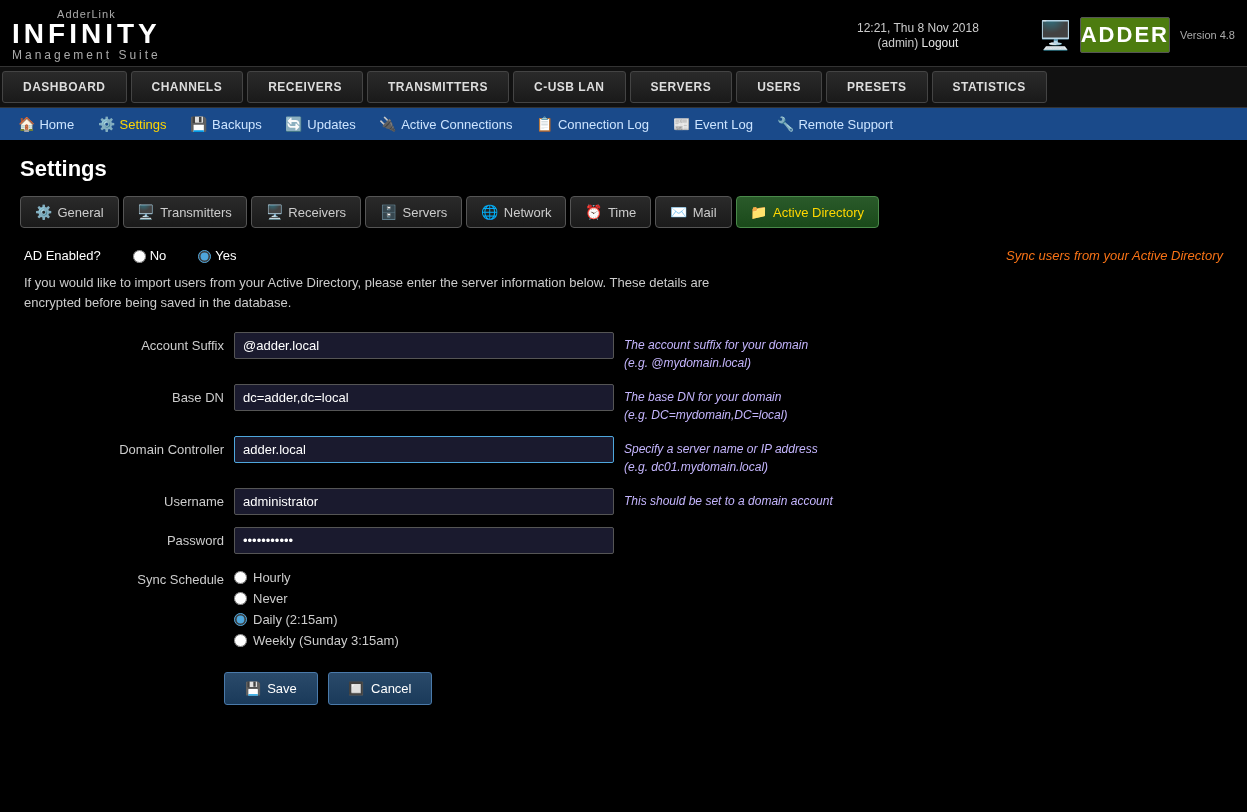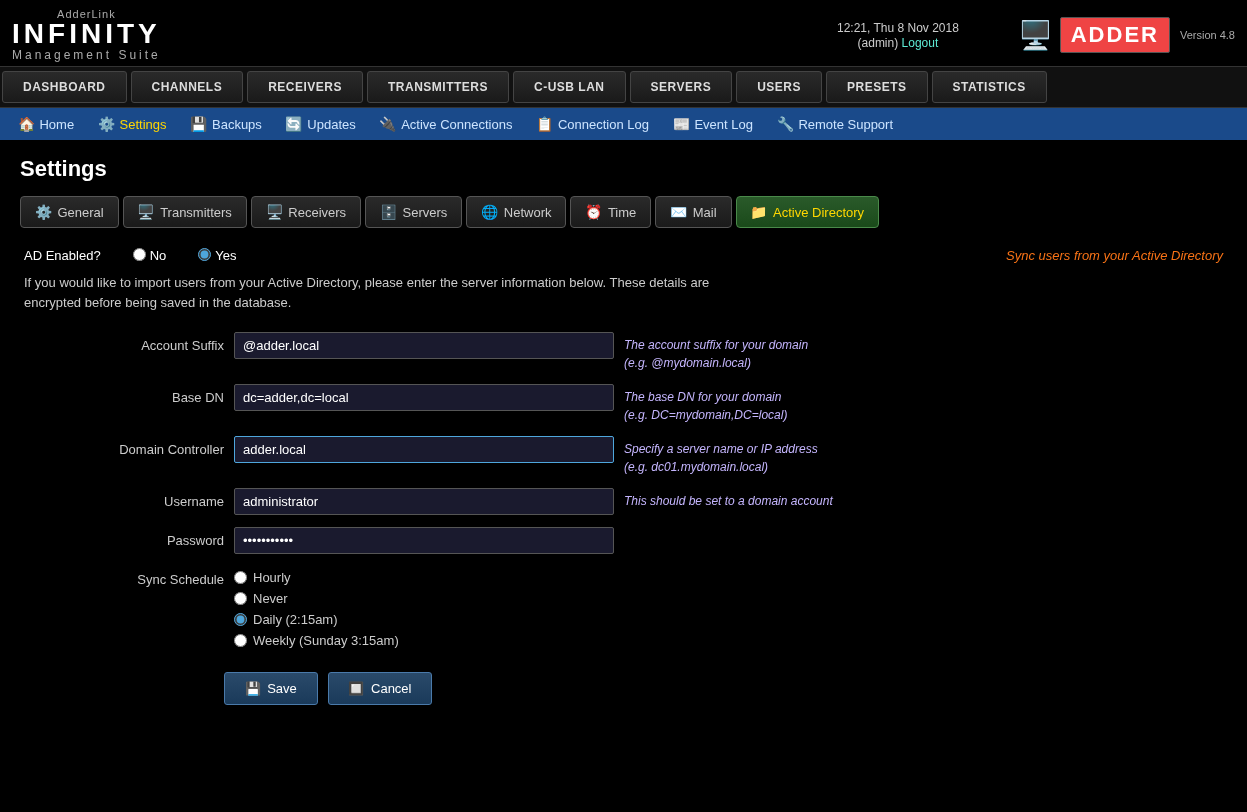--- a/index.html
+++ b/index.html
@@ -51,30 +51,30 @@
     }
     .header-datetime {
       color: #ccc;
       font-size: 12px;
     }
     .header-user {
       color: #ccc;
       font-size: 12px;
     }
     .header-user a {
-      color: #5eead4;
+      color: #e5e5e5;
       text-decoration: none;
     }
     .adder-logo {
-      background: #ef4444;
+      background: #4d7c0f;
       border: 1px solid #555;
       color: #fff;
       font-size: 22px;
       font-weight: bold;
-      padding: 4px 10px;
+      padding: 4px 0;
       letter-spacing: 2px;
       border-radius: 2px;
     }
     .version-badge {
       color: #aaa;
       font-size: 11px;
       margin-left: 4px;
     }
 
     
@@ -167,21 +167,21 @@
     
     .form-section {
       padding: 0 4px;
     }
     .ad-enabled-label {
       color: #fff;
       font-size: 13px;
     }
     .radio-option {
       display: flex;
-      align-items: flex-start;
+      align-items: flex-end;
       gap: 4px;
       cursor: pointer;
     }
     .radio-option input[type="radio"] {
       cursor: pointer;
       accent-color: #4ea6dc;
     }
     .sync-link {
       color: #f97316;
       font-style: italic;

